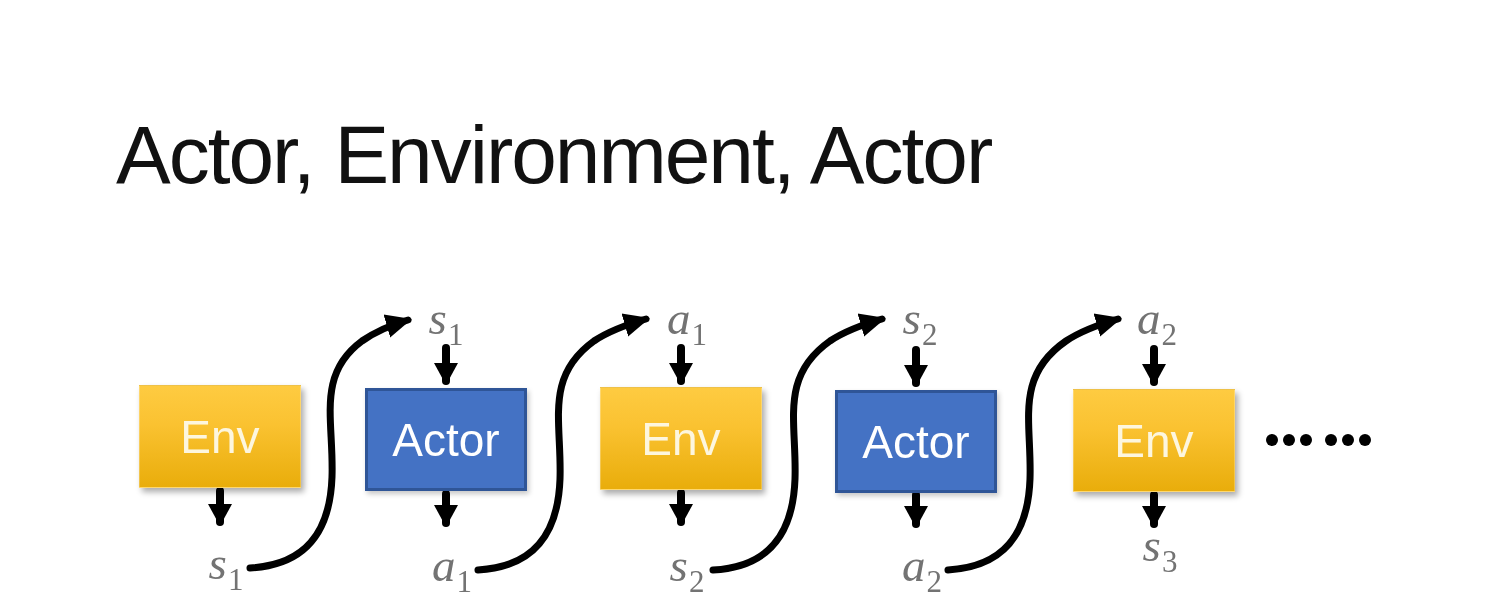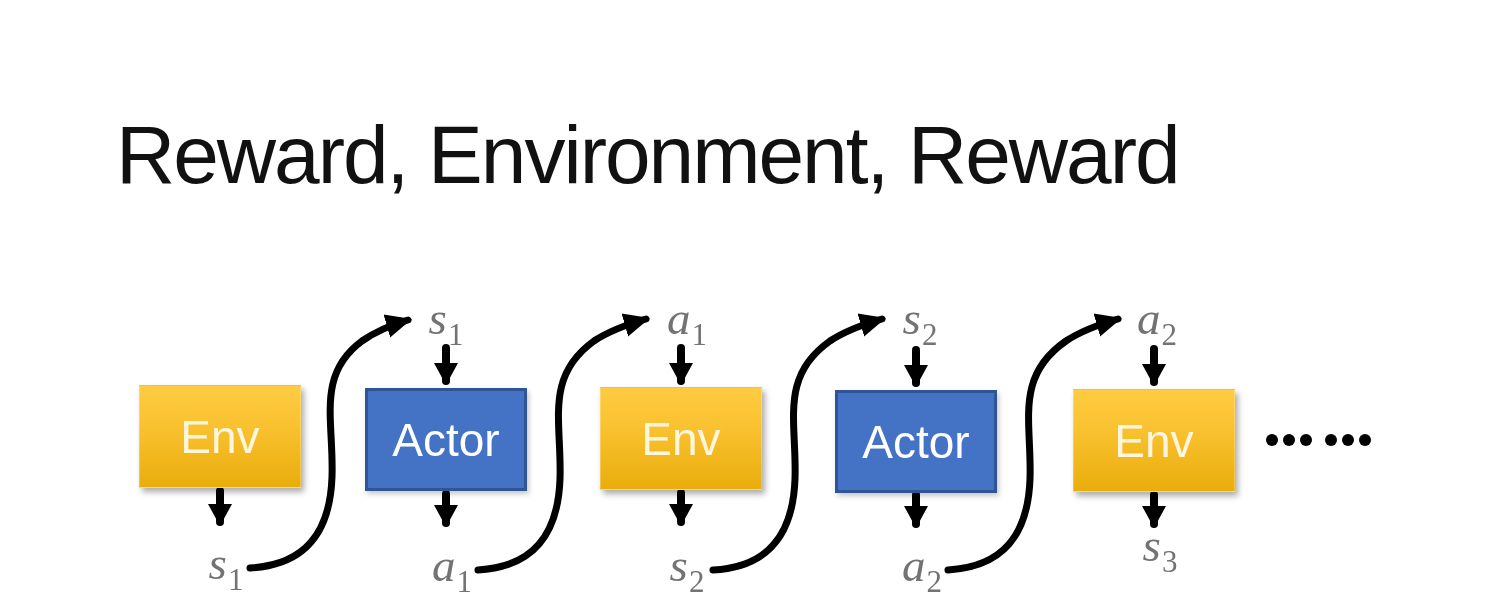--- a/index.html
+++ b/index.html
@@ -76,21 +76,21 @@
     background:#000000;
     margin-right:5px;
   }
   .ellipsis .dot.grp{margin-left:8px;}
 </style>
 </head>
 <body>
 
 <div id="slide">
 
-  <h1 class="slide-title">Reward, Environment, Reward</h1>
+  <h1 class="slide-title">Actor, Environment, Actor</h1>
 
   <svg class="arrows-layer" width="1500" height="608" viewBox="0 0 1500 608" xmlns="http://www.w3.org/2000/svg">
     <defs>
       <marker id="headBig" markerUnits="userSpaceOnUse" markerWidth="30" markerHeight="28" refX="22" refY="13" orient="auto">
         <path d="M0,1 L26,13 L0,25 Z" fill="#000000"></path>
       </marker>
       <marker id="headSmall" markerUnits="userSpaceOnUse" markerWidth="26" markerHeight="28" refX="18" refY="13" orient="auto">
         <path d="M0,1 L22,13 L0,25 Z" fill="#000000"></path>
       </marker>
     </defs>

